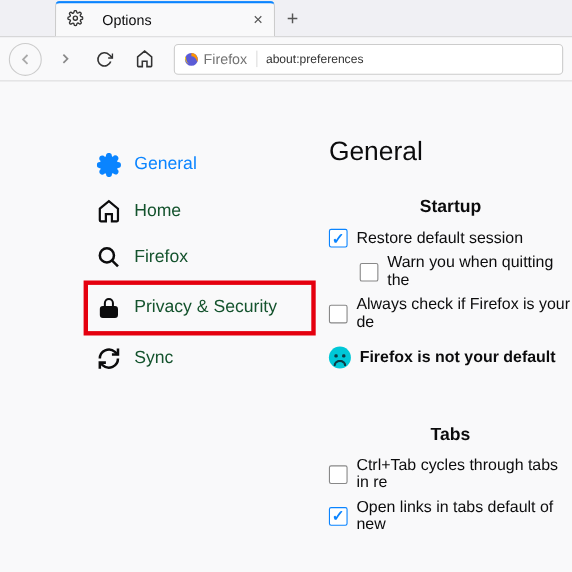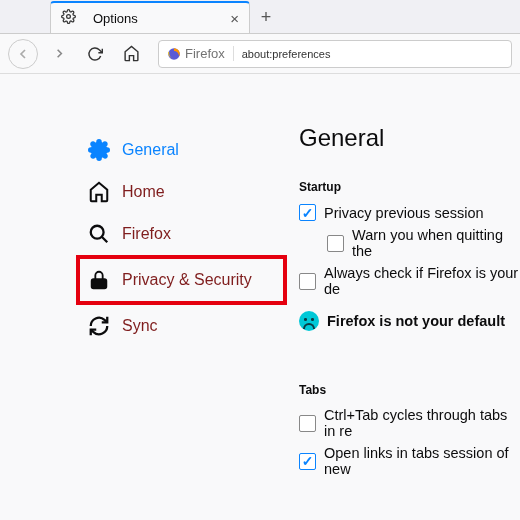--- a/index.html
+++ b/index.html
@@ -84,39 +84,39 @@
   .sidebar {
     width: 255px;
     padding: 55px 20px 0 40px;
   }
   .cat {
     display:flex;
     align-items:center;
     gap:12px;
     padding:10px 4px;
     font-size:16px;
-    color:#7f1d1d;
+    color:#14532d;
   }
   .cat svg { flex-shrink:0; }
   .cat.selected { color:#0a84ff; }
   .cat.selected svg { stroke:#0a84ff; fill:#0a84ff; }
   .highlight-box {
     border:4px solid #e5000f;
     margin:0 -8px;
     padding:0 4px;
   }
   .main {
     flex:1;
     padding: 50px 0 0 0;
   }
   h1.heading {
     font-size:24px; font-weight:400; margin:0 0 28px 0;
   }
   h2.group {
-    font-size:12px; font-weight:700; margin:0 0 10px 0;
+    font-size:16px; font-weight:700; margin:0 0 10px 0;text-align:center;
   }
   .row {
     display:flex;
     align-items:center;
     gap:8px;
     margin:6px 0;
     font-size:14.5px;
   }
   .row.indent { margin-left:28px; }
   .checkbox {
@@ -253,21 +253,21 @@
     </div>
   </div>
 
   <div class="main">
     <h1 class="heading">General</h1>
 
     <h2 class="group">Startup</h2>
 
     <div class="row">
       <div class="checkbox checked"></div>
-      <span>Privacy previous session</span>
+      <span>Restore default session</span>
     </div>
 
     <div class="row indent">
       <div class="checkbox"></div>
       <span>Warn you when quitting the </span>
     </div>
 
     <div class="row">
       <div class="checkbox"></div>
       <span>Always check if Firefox is your de</span>
@@ -281,17 +281,17 @@
     <div class="tabs-section">
       <h2 class="group">Tabs</h2>
 
       <div class="row">
         <div class="checkbox"></div>
         <span>Ctrl+Tab cycles through tabs in re</span>
       </div>
 
       <div class="row">
         <div class="checkbox checked"></div>
-        <span>Open links in tabs session of new</span>
+        <span>Open links in tabs default of new</span>
       </div>
     </div>
   </div>
 </div>
 
 </body></html>

